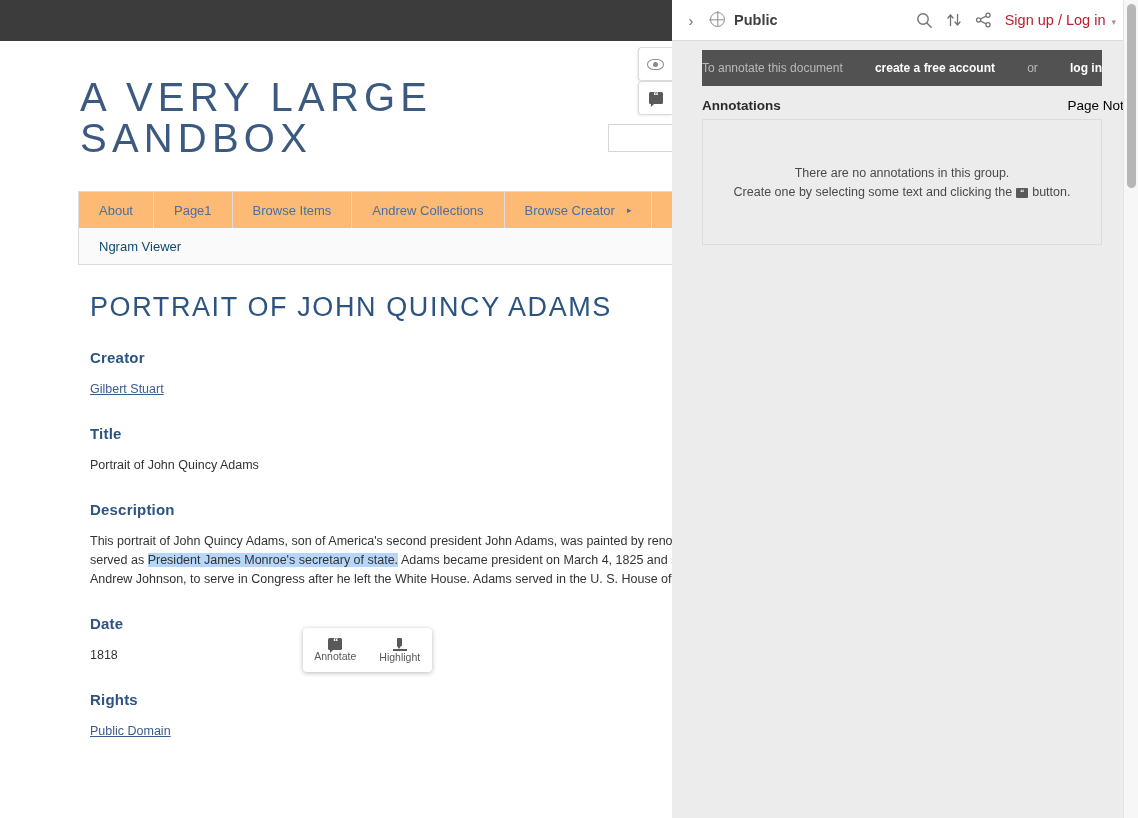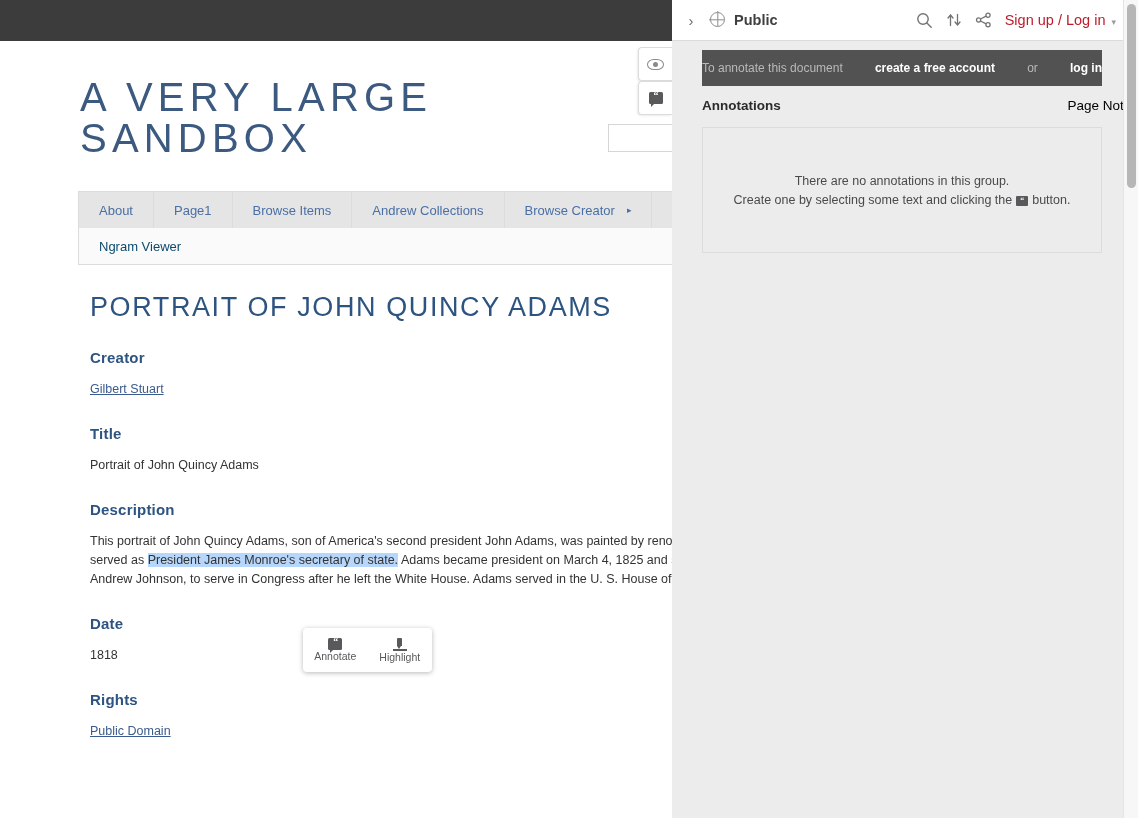--- a/index.html
+++ b/index.html
@@ -67,21 +67,21 @@
   .nav-item {
     display: flex;
     align-items: center;
     justify-content: flex-end;
     padding: 0 20px;
     height: 36px;
     border-right: 1px solid #dcdcdc;
     color: #4a6fa5;
     font-size: 13px;
     white-space: nowrap;
-    background: #e5e5e5;
+    background: #fdba74;
   }
   .nav-item .caret {
     margin-left: 12px;
     font-size: 9px;
     color: #4a6fa5;
     line-height: 1;
   }
   .nav-sub {
     display: flex;
     height: 37px;
@@ -245,21 +245,21 @@
   .sb-tabs {
     display: flex;
     margin: 12px 0 0 30px;
     gap: 26px;
     justify-content: space-between;
   }
   .sb-tab { font-size: 13.5px; color: #000000; cursor: pointer; }
   .sb-tab.active { font-weight: bold; color: #2b2b2b; }
 
   .sb-empty {
-    margin: 14px 36px 0 30px;
+    margin: 6px 36px 0 30px;
     height: 126px;
     border: 1px solid #dcdcdc;
     background: #ececec;
     display: flex; flex-direction: column;
     align-items: center; justify-content: center;
     gap: 5px;
     color: #4a4a4a;
     font-size: 12.5px;
   }
   .sb-empty-line { display: flex; align-items: center; gap: 4px; }

